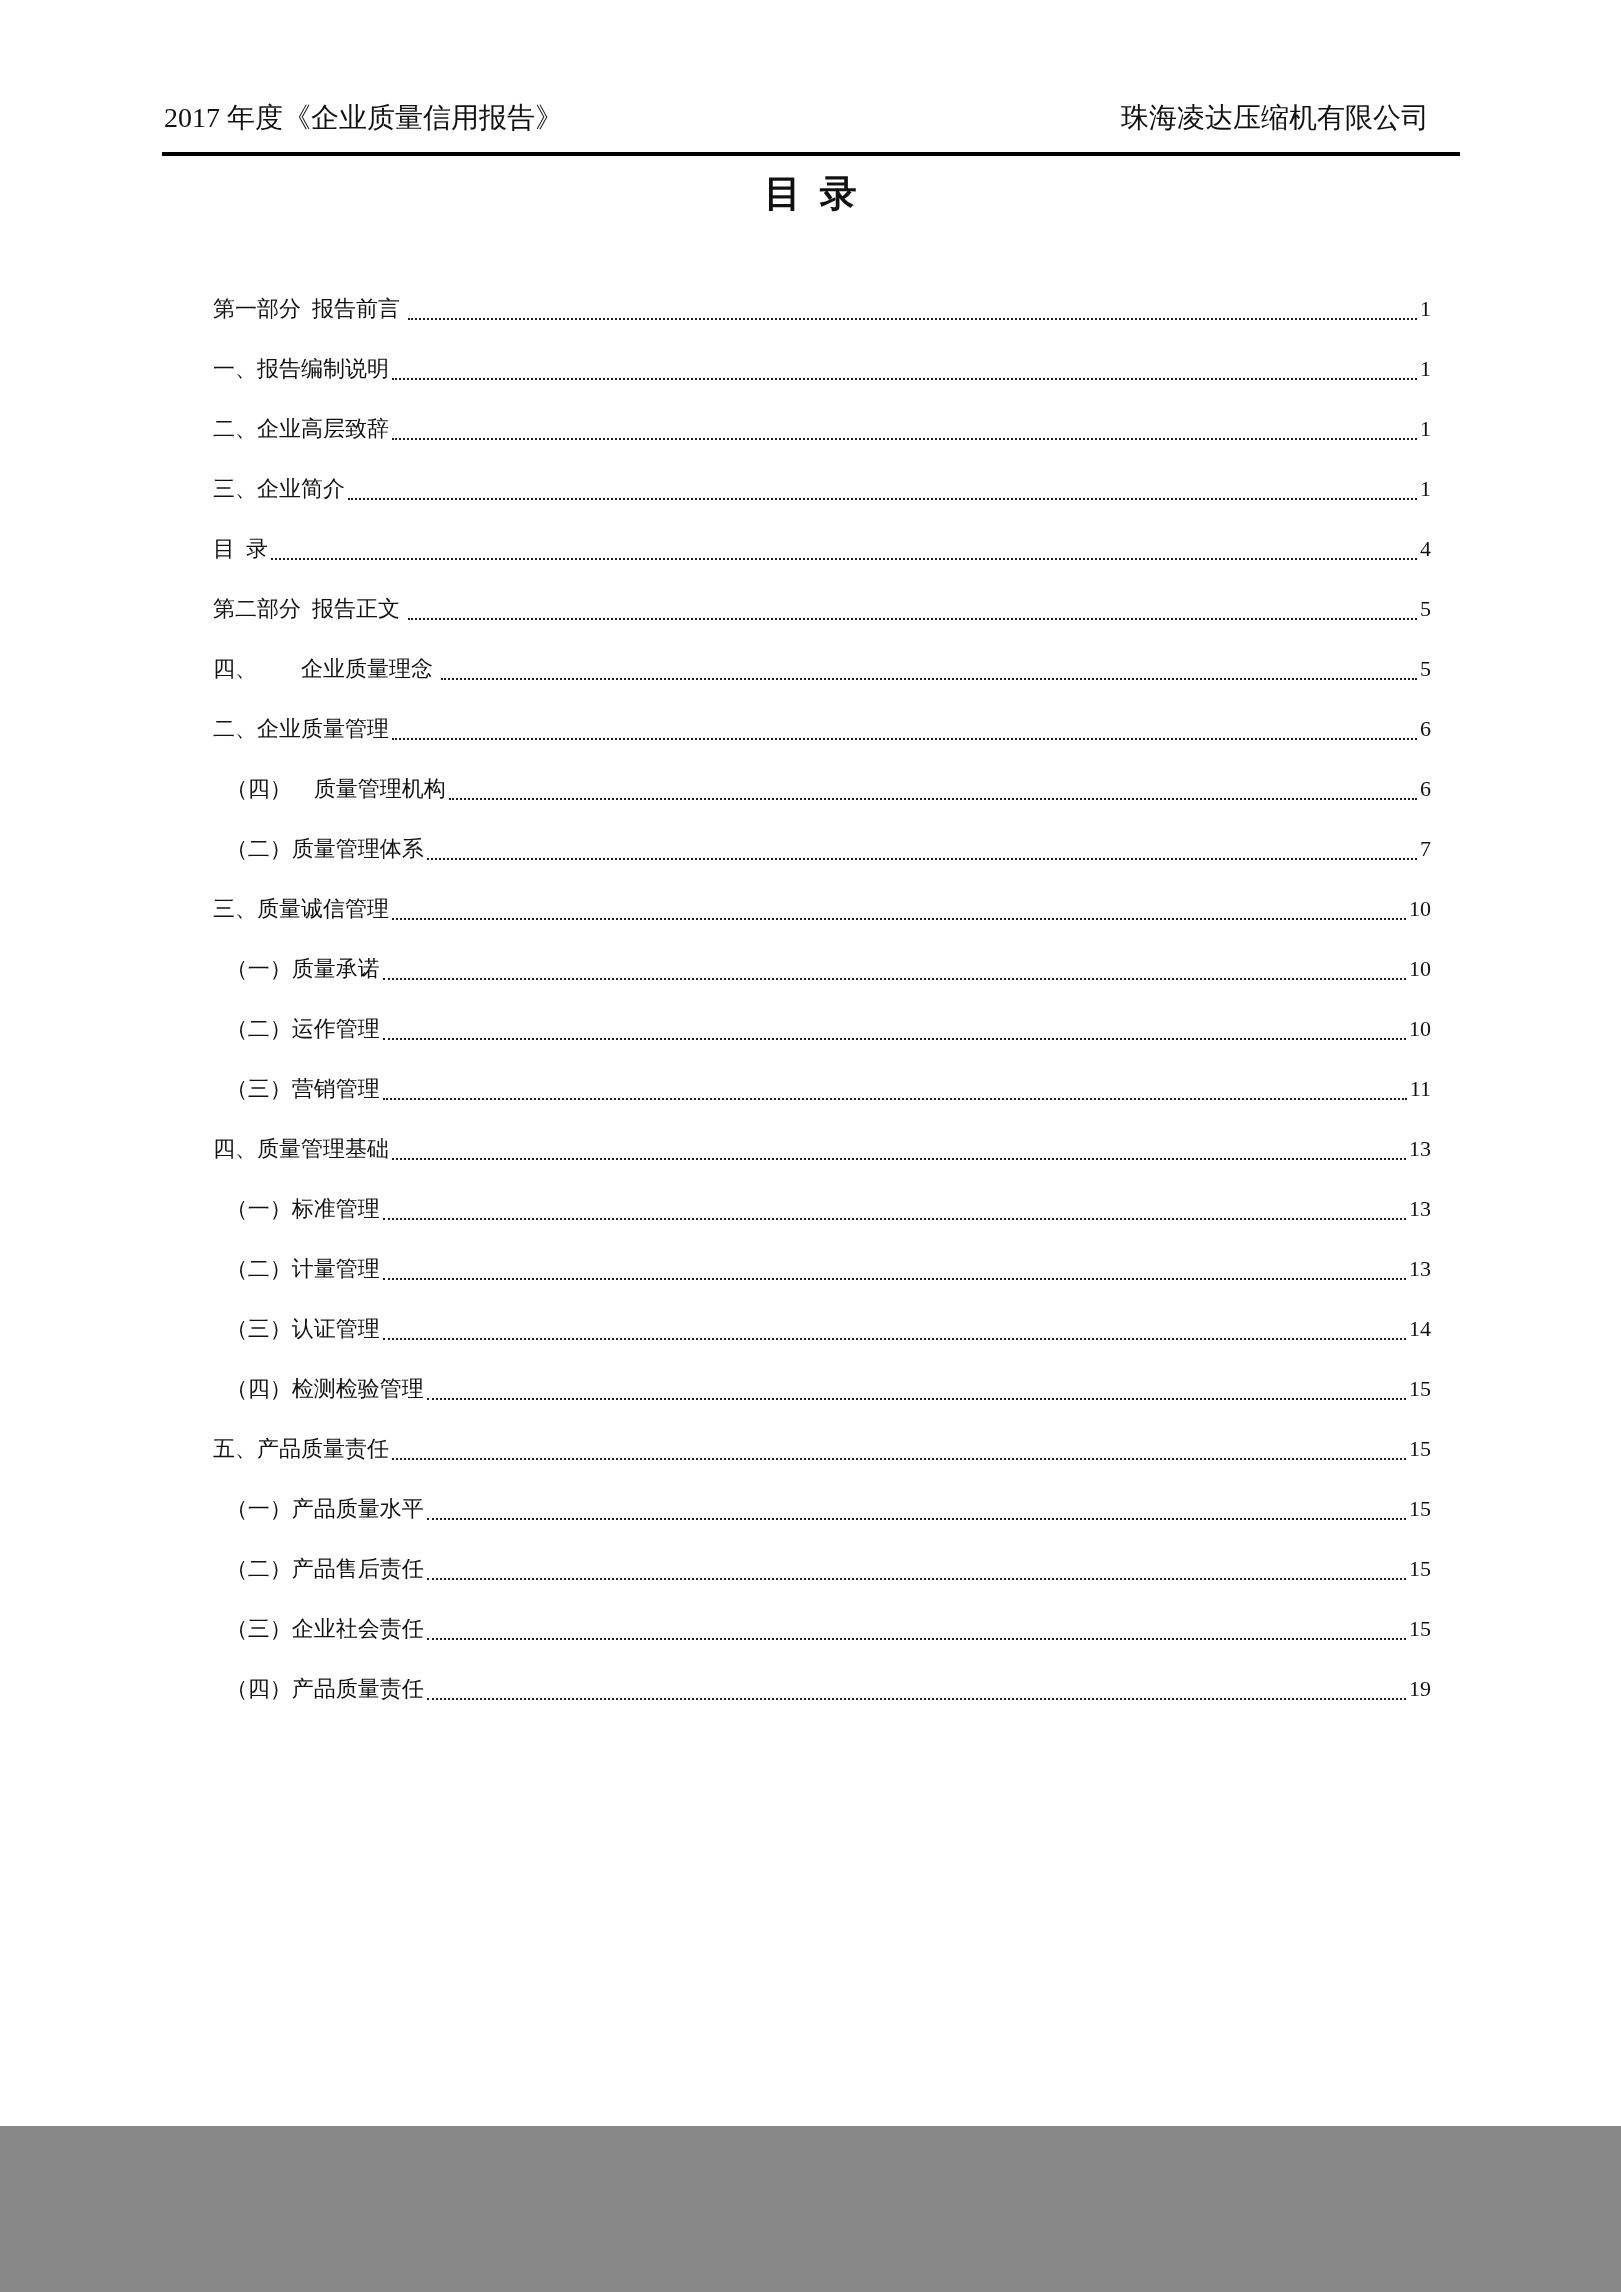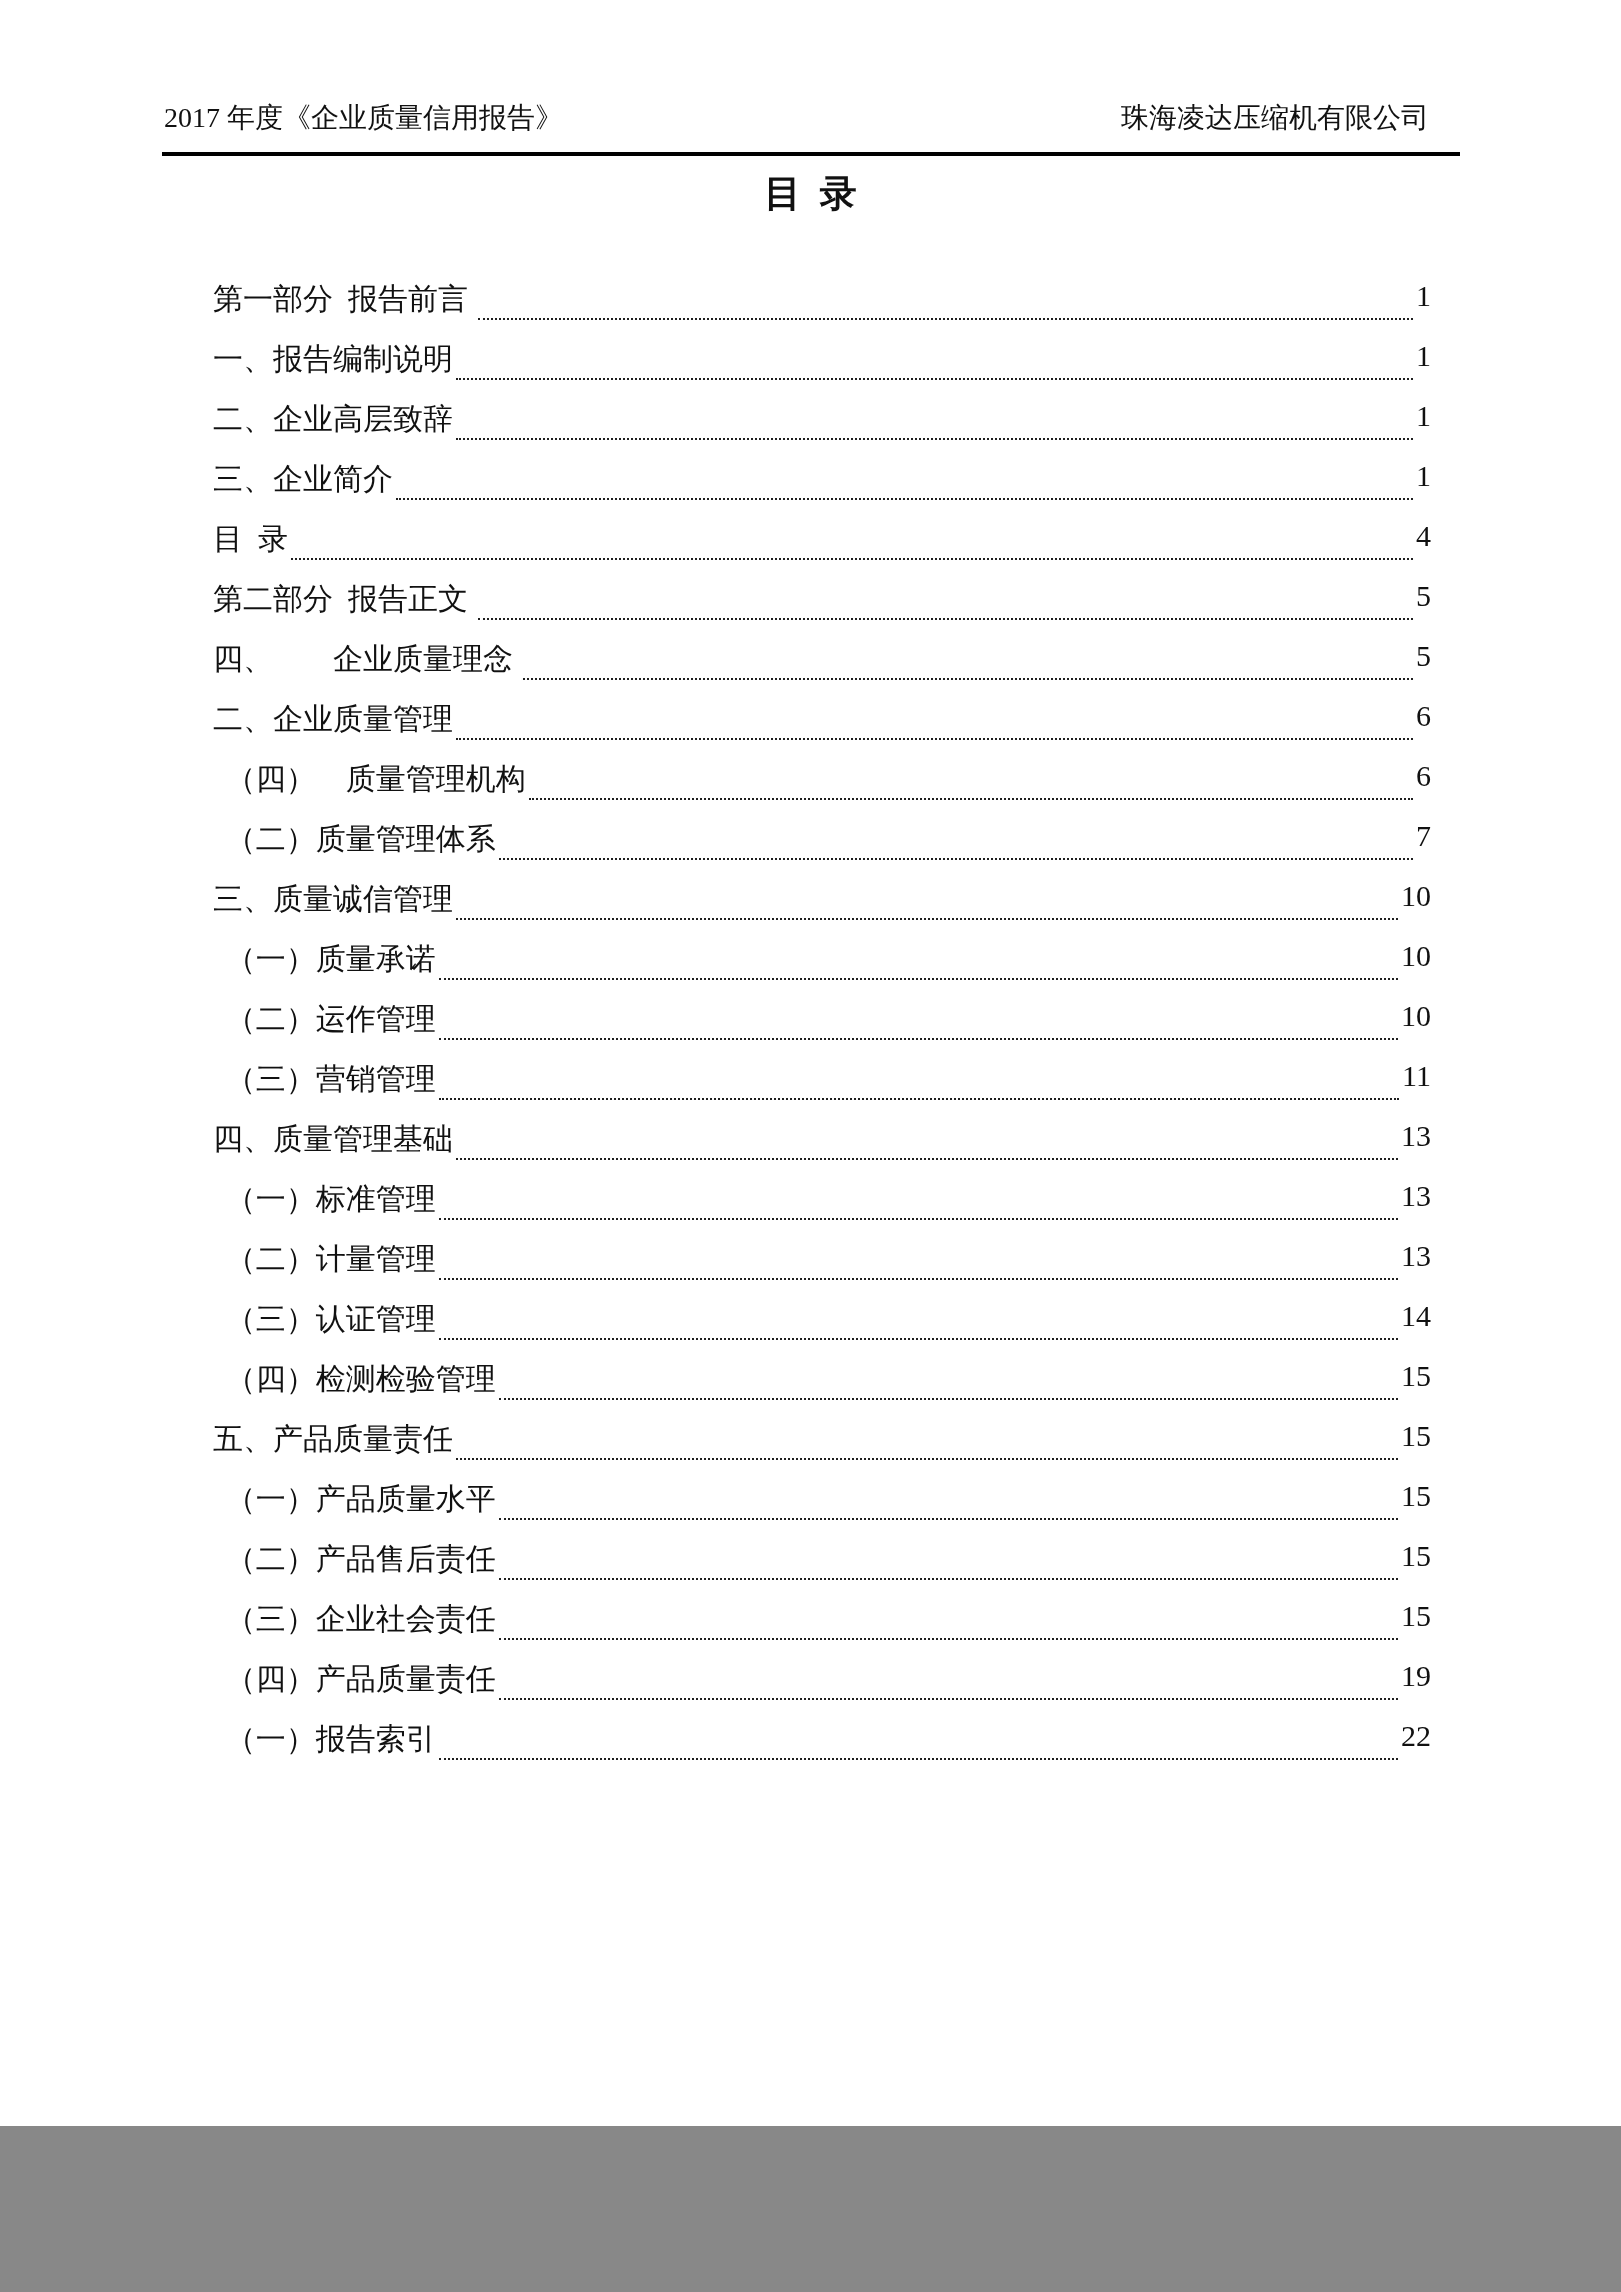--- a/index.html
+++ b/index.html
@@ -25,22 +25,22 @@
     position:absolute; top:169px; left:0; right:0;
     margin:0; text-align:center;
     font-size:37px; font-weight:bold; white-space:pre;
   }
   .toc {
     position:absolute; top:279px; left:213px; right:190px;
     display:flex; flex-direction:column;
   }
   .toc-row {
     height:60px;
-    display:flex; align-items:flex-start;
-    font-size:30px; white-space:pre;
+    display:flex; align-items:center;
+    font-size:22px; white-space:pre;
     cursor:default;
   }
   .toc-row.level-section { padding-left:12.7px;font-family:Liberation Serif, serif; }
   .toc-label { flex:0 0 auto; white-space:pre; }
   .toc-leader {
     flex:1 1 auto; height:0;
     margin:0 2.9px;
     border-bottom:2.9px dotted #1f1f1f;
     align-self:center; position:relative; top:9.8px;
     min-width:19.6px;
@@ -205,25 +205,20 @@
       <span class="toc-page">15</span>
     </div>
 
     <div class="toc-row level-section">
       <span class="toc-label">（四）产品质量责任</span>
       <span class="toc-leader"></span>
       <span class="toc-page">19</span>
     </div>
 
 
-    <div class="toc-row level-section">
-      <span class="toc-label">（一）报告索引</span>
-      <span class="toc-leader"></span>
-      <span class="toc-page">22</span>
-    </div>
 
   </div>
 
   <div class="footer">
     <span>4</span>
   </div>
 
 </div>
 
 

